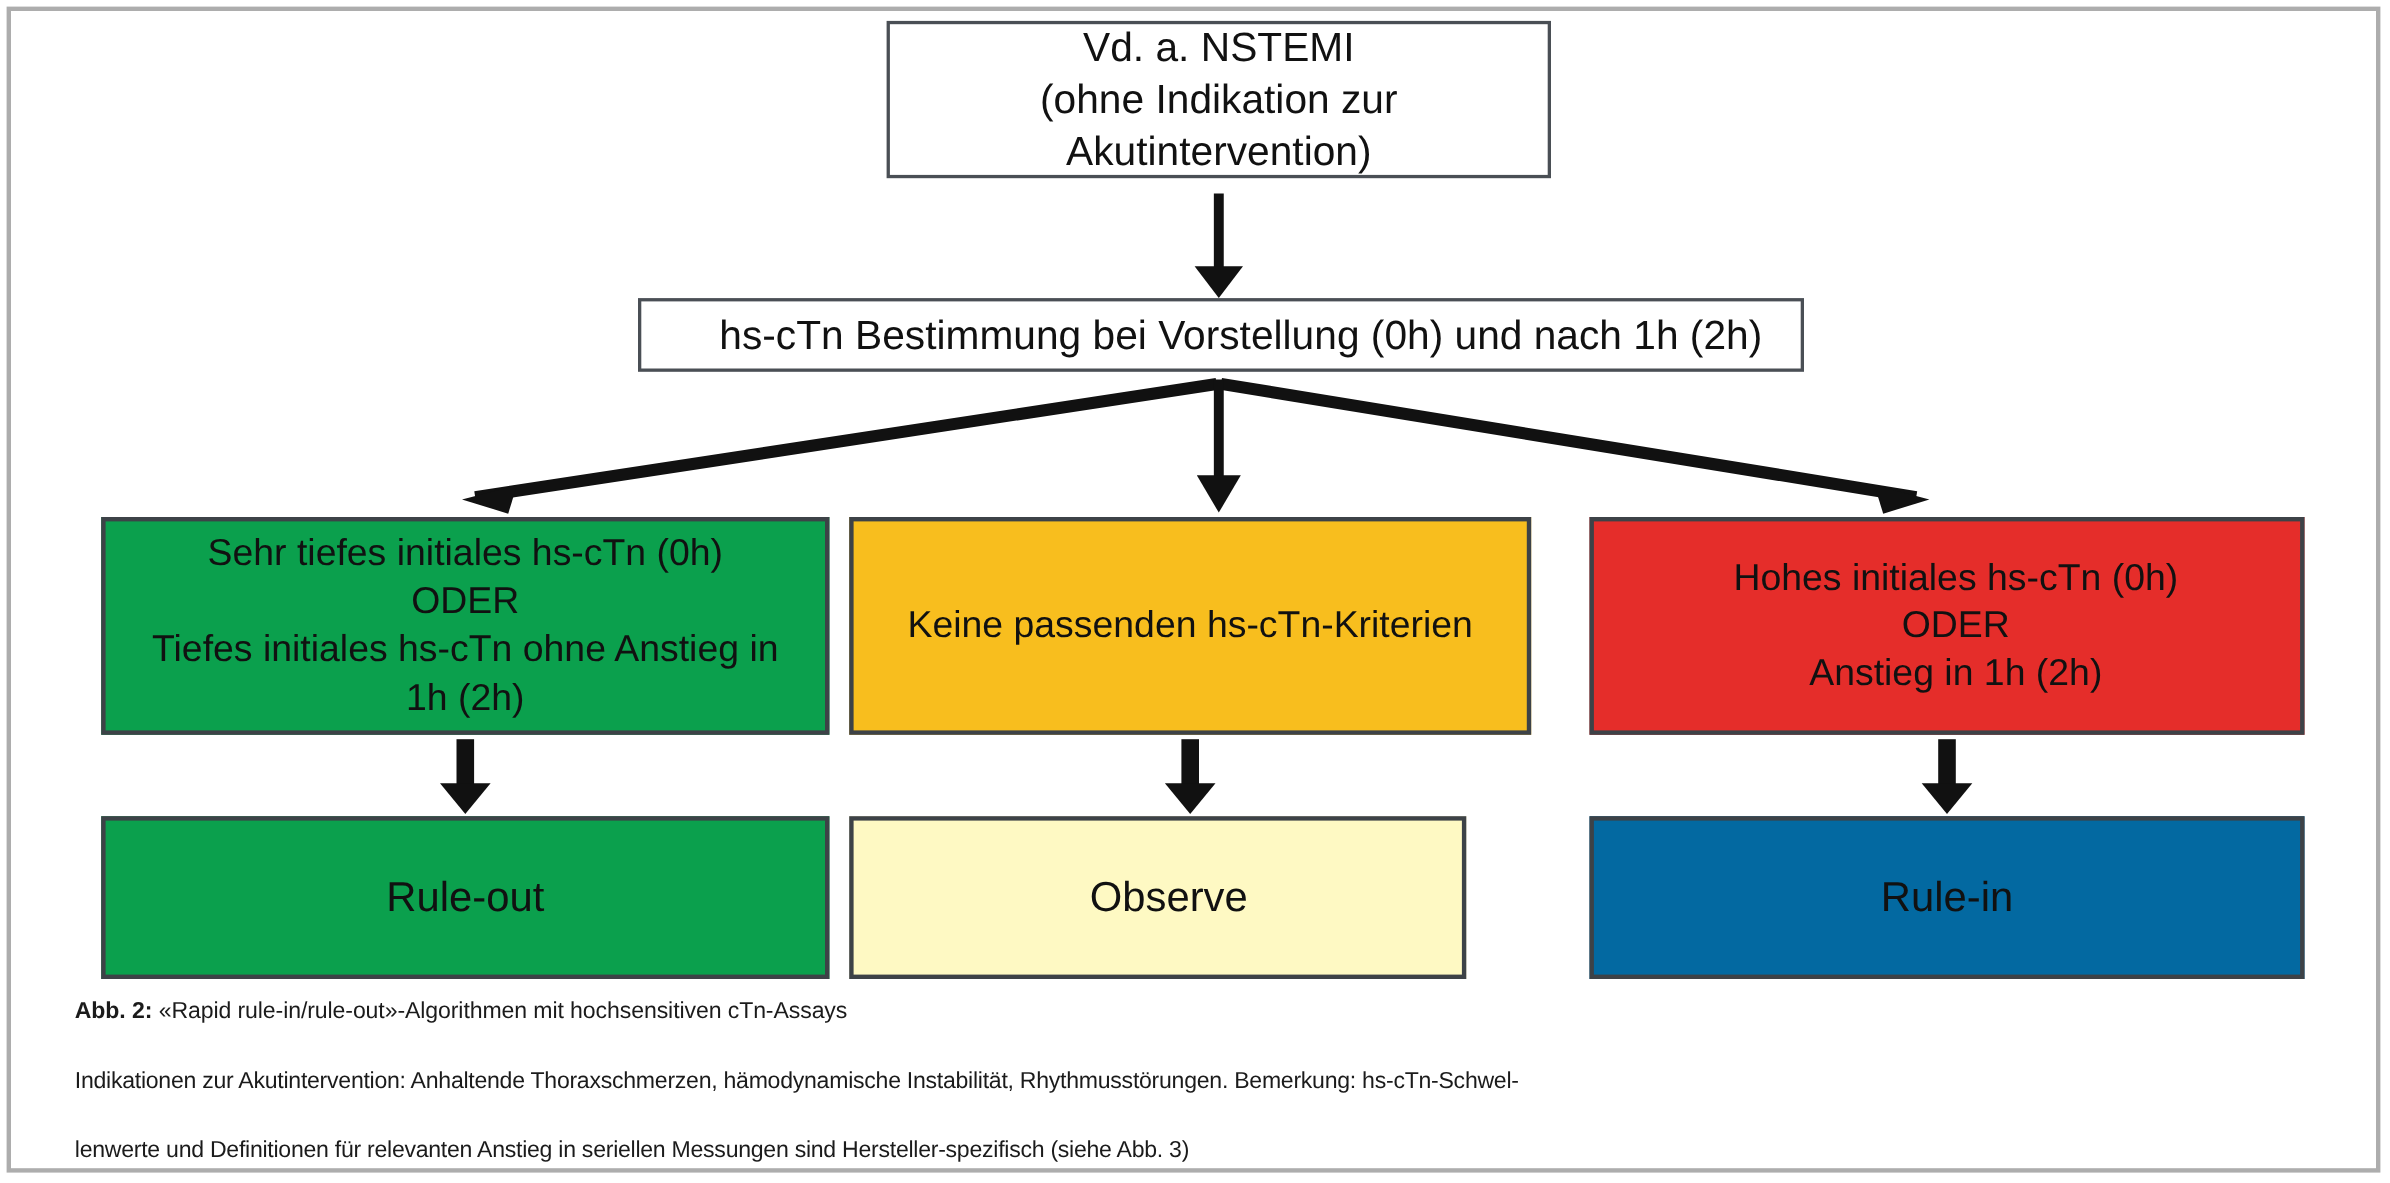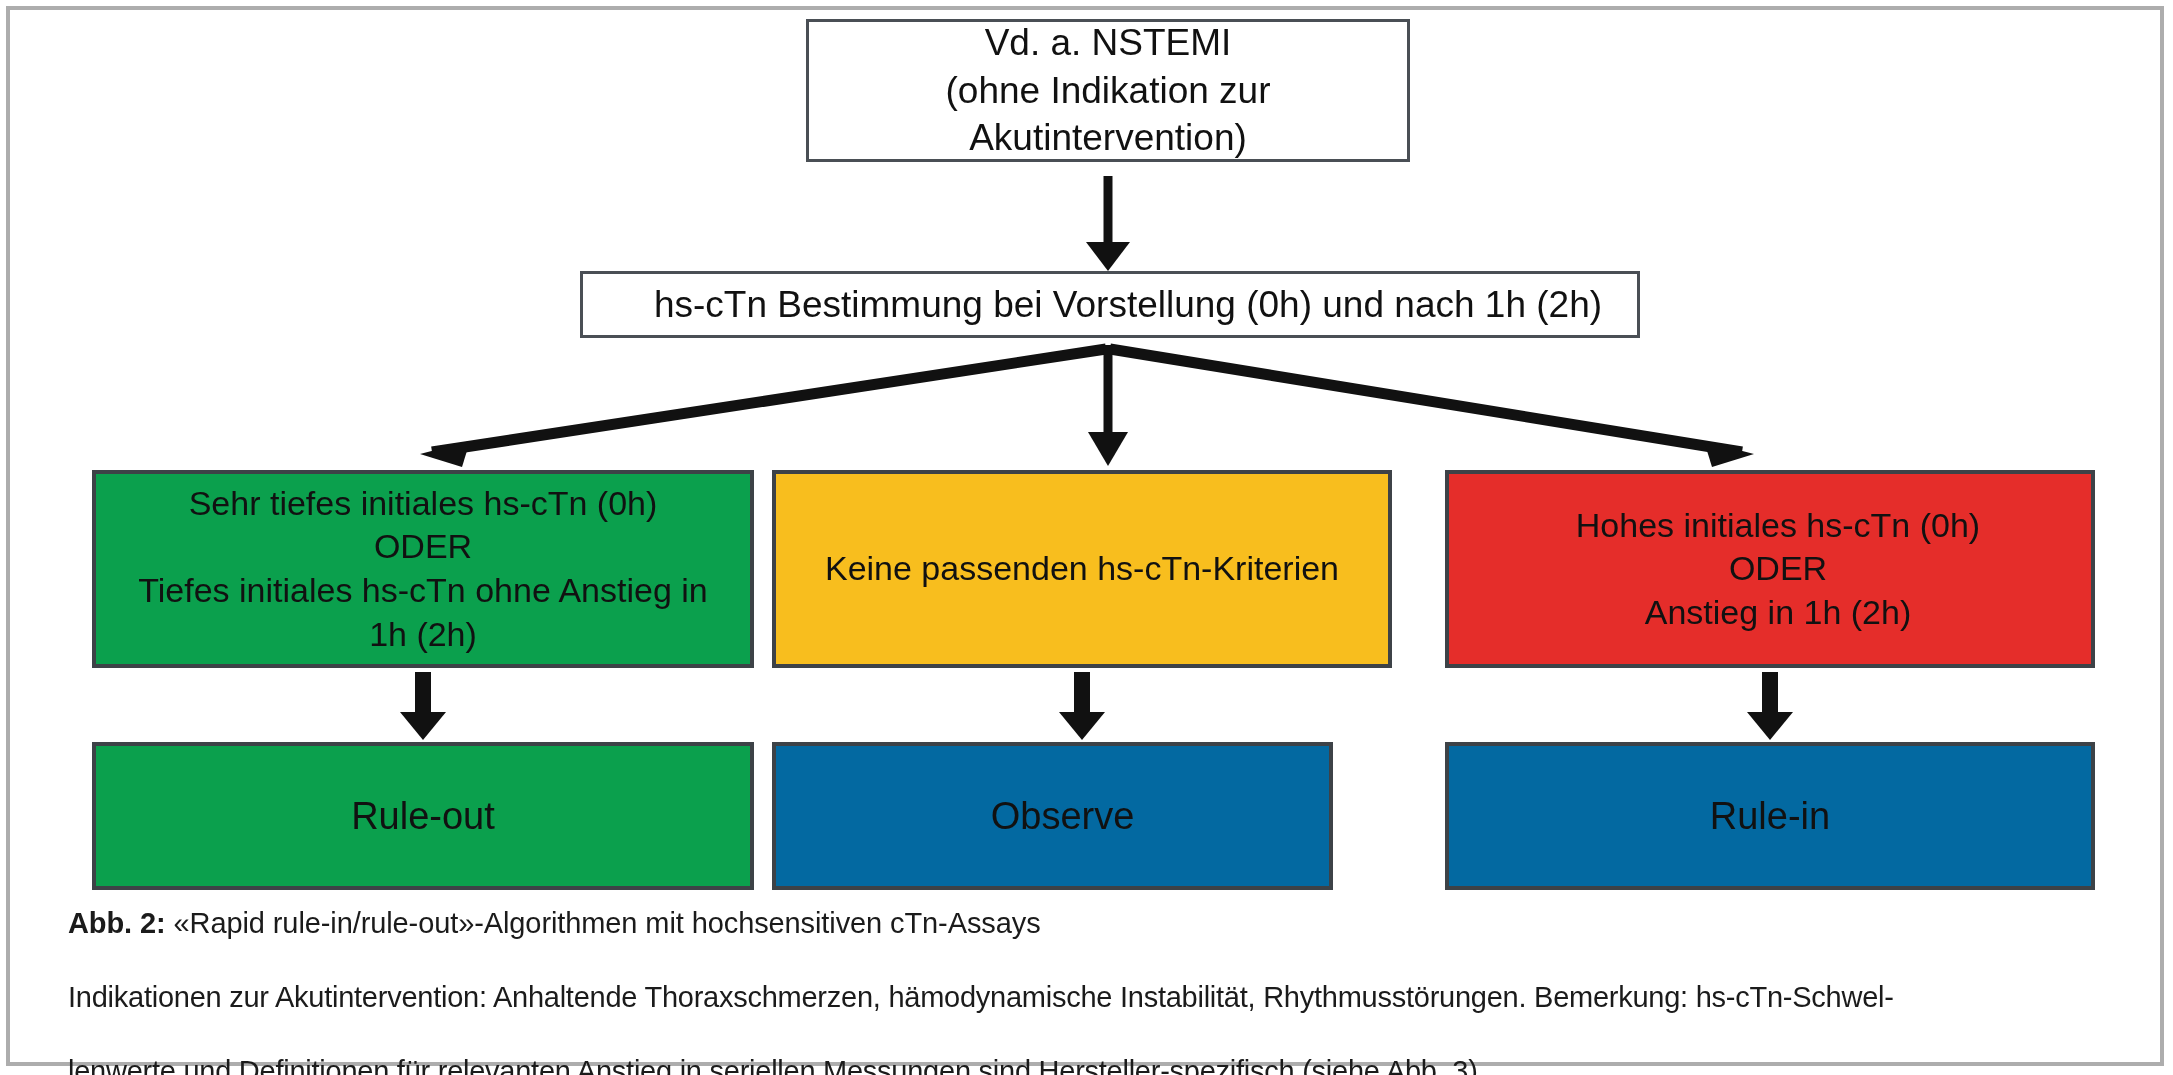--- a/index.html
+++ b/index.html
@@ -91,21 +91,21 @@
   
   .node.outcome {
     top: 742px;
     height: 148px;
     font-size: 38px;
     border-width: 4px;
     border-color: #3d4247;
     align-items: center;
   }
   #node-outcome-green  { left: 92px;   width: 662px; background: #0ba04d; }
-  #node-outcome-yellow { left: 772px;  width: 561px; background: #0369a1; padding-left: 20px; }
+  #node-outcome-yellow { left: 772px;  width: 561px; background: #fef9c3; padding-left: 20px; }
   #node-outcome-red    { left: 1445px; width: 650px; background: #0369a1; }
 
   
   #connectors {
     position: absolute;
     left: 0;
     top: 0;
     width: 2173px;
     height: 1075px;
     pointer-events: none;
@@ -113,21 +113,21 @@
 
   
   #caption {
     position: absolute;
     left: 68px;
     top: 905px;
     width: 2060px;
     color: #1b1b1b;
   }
   .caption-line {
-    font-size: 29px;
+    font-size: 21px;
     line-height: 1.31;
     white-space: nowrap;
     letter-spacing: -0.1px;
   }
   .caption-label {
     font-weight: bold;
   }
   #caption-body {
     margin-top: 2px;
   }

